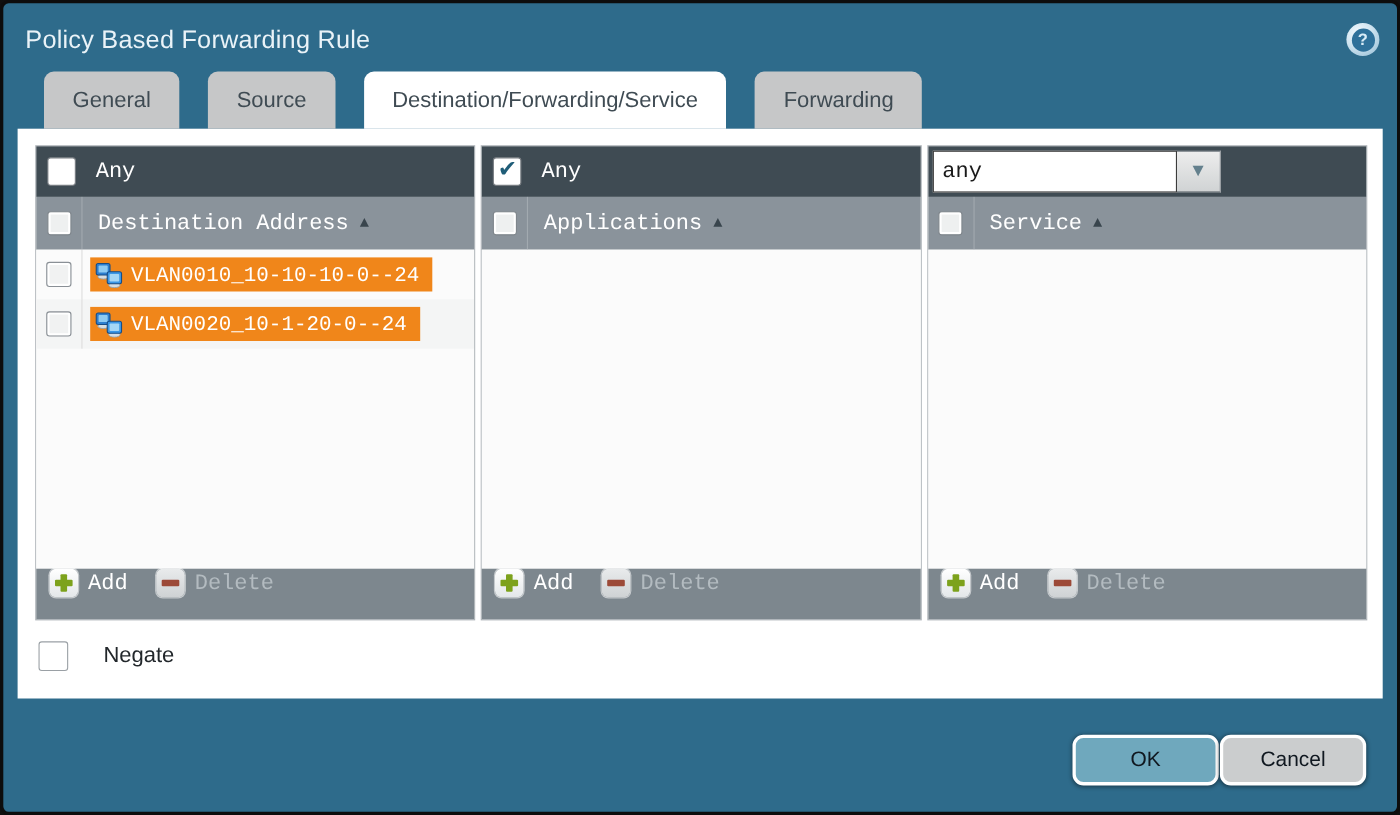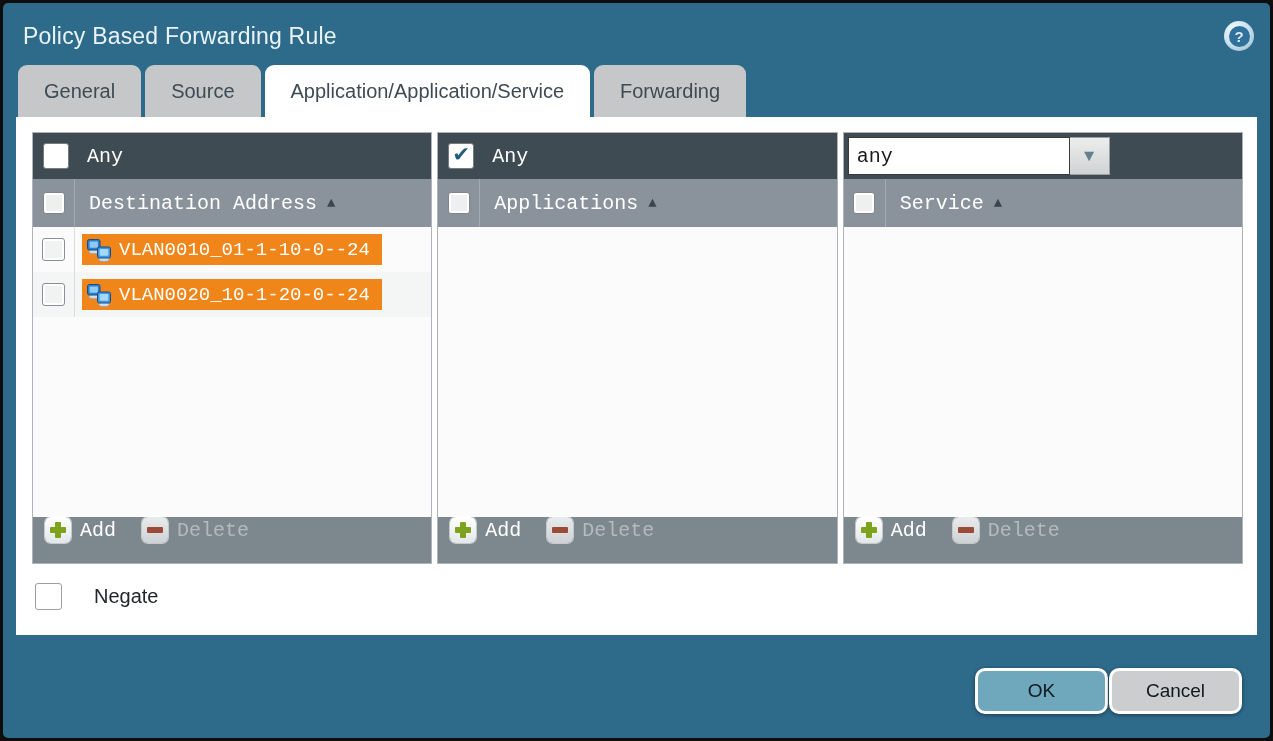--- a/index.html
+++ b/index.html
@@ -17,21 +17,21 @@
   .title { color:#eaf3f8; font-size:23px; letter-spacing:.2px; }
   .help { width:30px; height:30px; border-radius:50%;
     background:radial-gradient(circle at 35% 30%, #f4fafe 0%, #cfe4f0 45%, #8fb9d2 100%);
     display:flex; align-items:center; justify-content:center; cursor:pointer; }
   .help-inner { width:21px; height:21px; border-radius:50%; background:#2f719a;
     color:#d9ecf7; font-size:15px; font-weight:bold; display:flex; align-items:center; justify-content:center; }
 
   
   .tabs { display:flex; gap:4px; margin-left:15px; height:52px; }
   .tab { background:#c6c7c8; color:#3f4b53; font-size:20px; padding:0 26px;
-    display:flex; align-items:center; border-radius:9px 9px 0 0; cursor:pointer; white-space:nowrap; }
+    display:flex; align-items:center; border-radius:9px 9px 0 0; cursor:pointer; white-space:nowrap;margin-left:22px; }
   .tab.active { background:#ffffff; }
 
   
   .content { background:#ffffff; margin:0 13px; height:518px; padding:15px 14px 0 16px; }
   .cols { display:flex; gap:5px;font-family:Liberation Mono, monospace; }
   .panel { flex:1; display:flex; flex-direction:column; height:432px; border:1px solid #aeb4b9; }
 
   .anybar { height:46px; background:#3F4B53; display:flex; align-items:center; padding:0 10px; gap:18px;
     color:#fff; font-size:20px; flex:none; }
   .anybar.with-combo { gap:0; padding:0 0 0 4px; }
@@ -97,21 +97,21 @@
   <div class="titlebar">
     <div class="title">Policy Based Forwarding Rule</div>
     <div class="help">
       <div class="help-inner">?</div>
     </div>
   </div>
 
   <div class="tabs">
     <div class="tab">General</div>
     <div class="tab">Source</div>
-    <div class="tab active">Application/Application/Service</div>
+    <div class="tab active">Destination/Forwarding/Service</div>
     <div class="tab">Forwarding</div>
   </div>
 
   <div class="content">
     <div class="cols">
 
       <div class="panel">
         <div class="anybar">
           <span class="cb cb-any"></span>
           <span>Any</span>
@@ -132,21 +132,21 @@
     </span>
     <span class="chip">
       <svg class="neticon" viewBox="0 0 26 24">
         <ellipse cx="8" cy="13.5" rx="5" ry="2.2" fill="#d6dde2" stroke="#8fa0ac" stroke-width="0.8"></ellipse>
         <rect x="1.5" y="1.5" width="12.5" height="10.5" rx="1.8" fill="#2d7fd0" stroke="#174d86" stroke-width="1"></rect>
         <rect x="3.6" y="3.4" width="8.3" height="6.4" rx="0.8" fill="#8ecbf2"></rect>
         <ellipse cx="18" cy="21.2" rx="5.2" ry="2.3" fill="#d6dde2" stroke="#8fa0ac" stroke-width="0.8"></ellipse>
         <rect x="11.5" y="9" width="13" height="11" rx="1.8" fill="#3b97e6" stroke="#174d86" stroke-width="1"></rect>
         <rect x="13.6" y="11" width="8.8" height="6.8" rx="0.8" fill="#a5d7f6"></rect>
       </svg>
-      <span class="chip-label">VLAN0010_01-1-10-0--24</span>
+      <span class="chip-label">VLAN0010_10-10-10-0--24</span>
     </span>
   </div>
 
   <div class="row">
     <span class="row-cb-cell">
       <span class="cb cb-row"></span>
     </span>
     <span class="chip">
       <svg class="neticon" viewBox="0 0 26 24">
         <ellipse cx="8" cy="13.5" rx="5" ry="2.2" fill="#d6dde2" stroke="#8fa0ac" stroke-width="0.8"></ellipse>

